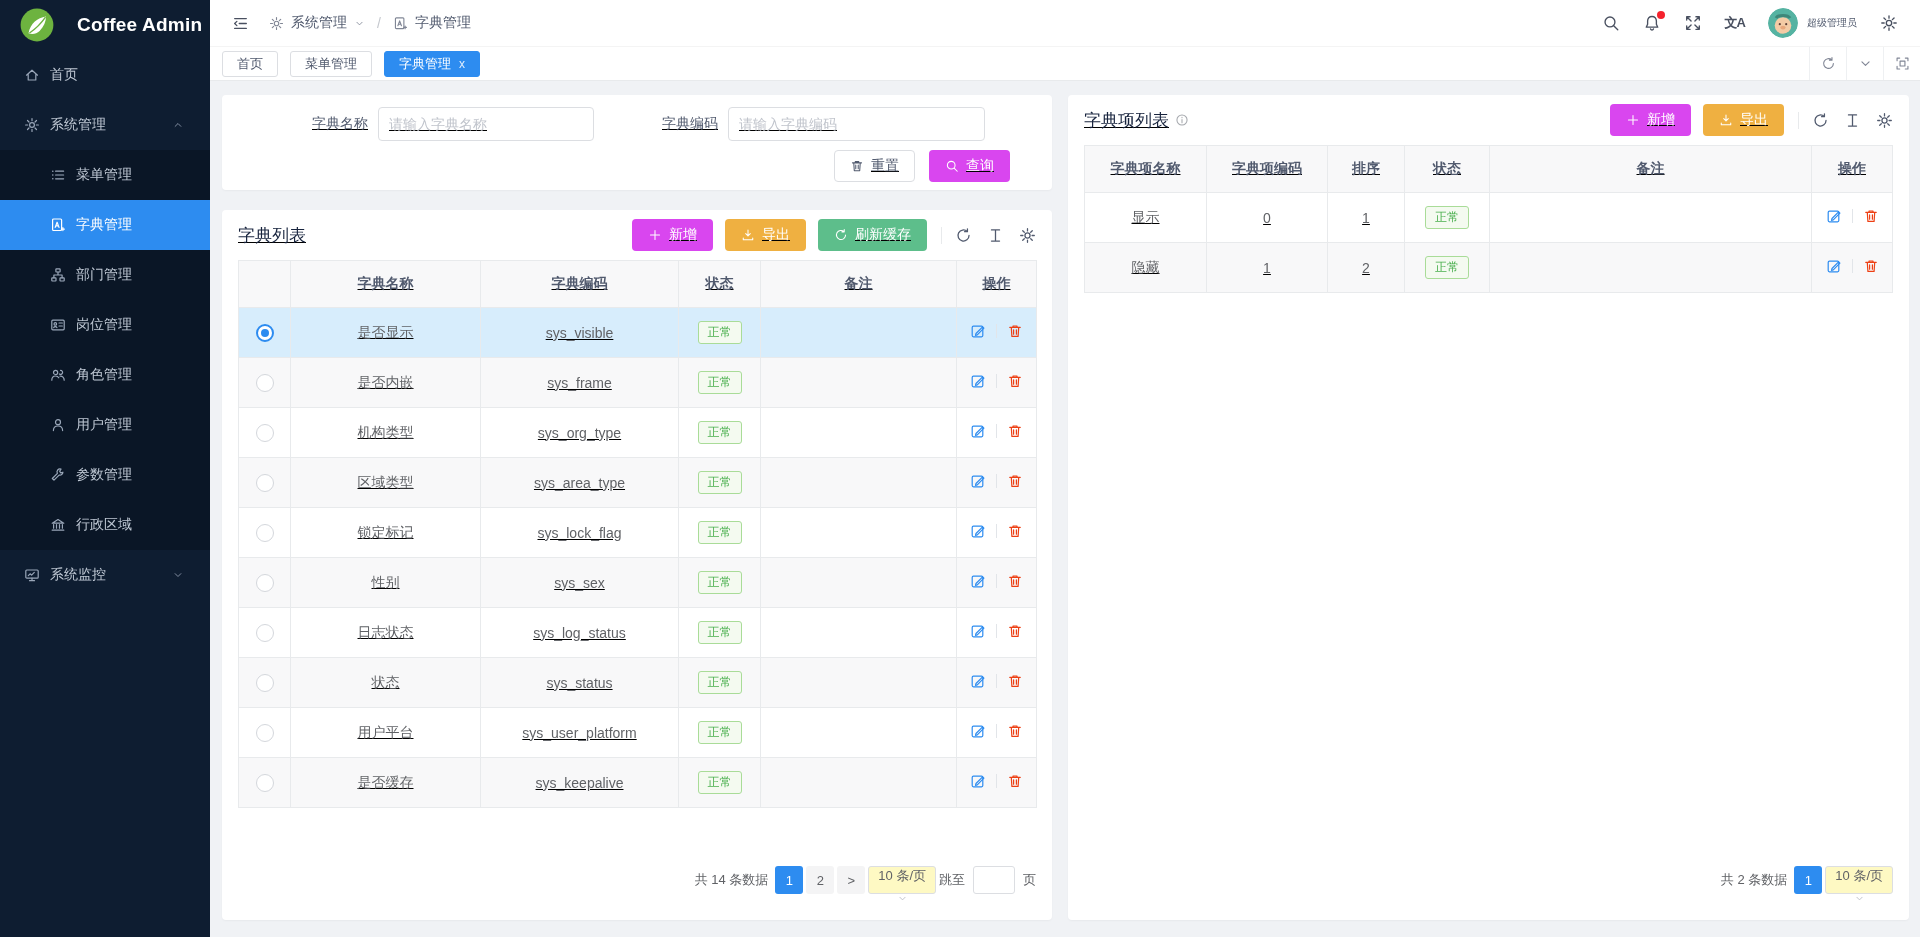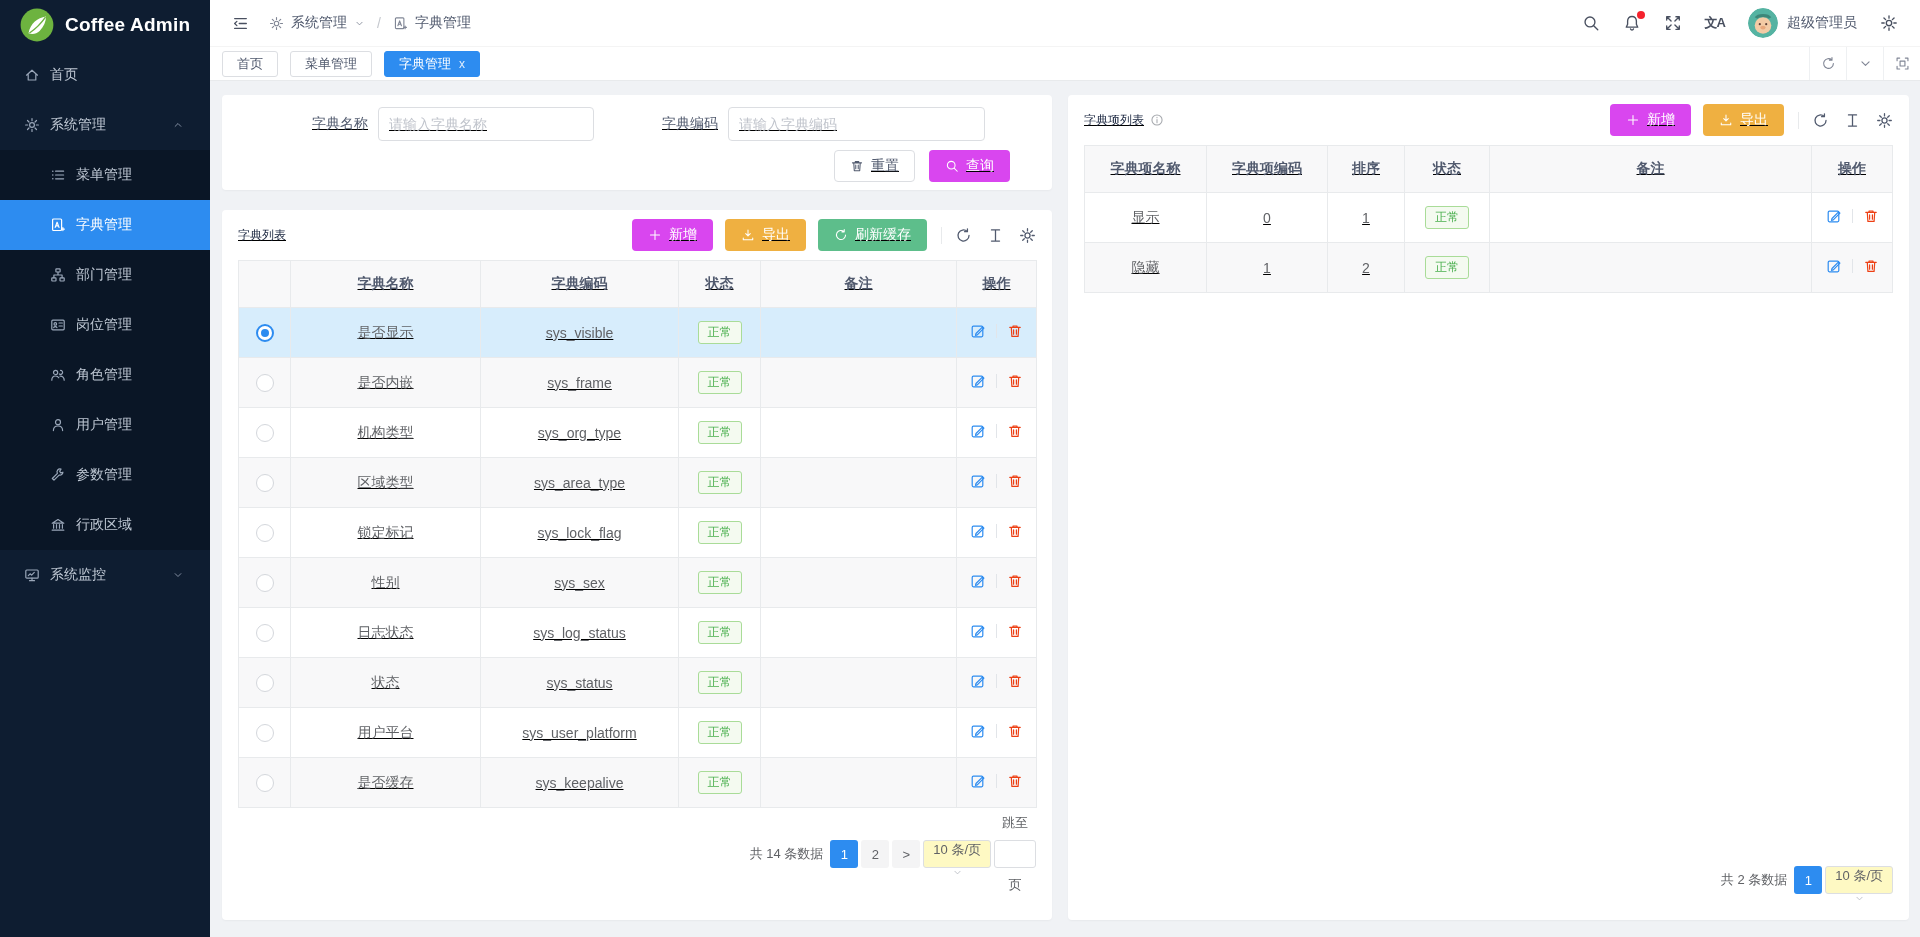--- a/index.html
+++ b/index.html
@@ -6,21 +6,21 @@
   html,body { width:1920px; height:937px; overflow:hidden;
     font-family:"Liberation Sans","DejaVu Sans",sans-serif; background:#f0f2f5; }
 
   .icon { display:inline-flex; align-items:center; justify-content:center; }
   .icon svg { width:1em; height:1em; stroke:currentColor; fill:none;
     stroke-width:1.2; stroke-linecap:round; stroke-linejoin:round; }
 
   
   .sidebar { position:absolute; left:0; top:0; bottom:0; width:210px;
     background:#0e1d31; color:#bfc8d4; z-index:5; }
-  .logo { height:50px; display:flex; align-items:center; gap:11px; padding-left:20px; cursor:pointer; }
+  .logo { height:50px; display:flex; align-items:center; gap:23px; padding-left:20px; cursor:pointer; }
   .logo-mark { width:34px; height:34px; }
   .logo-text { color:#fff; font-weight:bold; font-size:19px; letter-spacing:.2px; }
   .menu-item { height:50px; display:flex; align-items:center; padding:0 16px 0 24px;
     font-size:14px; cursor:pointer; }
   .menu-item .icon { font-size:16px; margin-right:10px; color:#9aa7b9; }
   .menu-item .chev { margin-left:auto; font-size:12px; color:#8d99ab; }
   .submenu { background:#0a1626; }
   .submenu .menu-item { padding-left:50px; }
   .menu-item.active { background:#2d8cf0; color:#fff; }
   .menu-item.active .icon { color:#fff; }
@@ -34,21 +34,21 @@
   .crumb .icon { font-size:15px; color:#808695; }
   .crumb .caret { font-size:11px; color:#808695; }
   .crumb-sep { color:#c5c8ce; margin:0 4px; }
   .top-right { margin-left:auto; display:flex; align-items:center; gap:23px; color:#495060; }
   .top-ico { font-size:18px; cursor:pointer; position:relative; }
   .top-ico .dot { position:absolute; top:-3px; right:-4px; width:8px; height:8px;
     border-radius:50%; background:#f5222d; }
   .translate-ico { font-size:13px; font-weight:bold; letter-spacing:-1px; cursor:pointer; }
   .user-box { display:flex; align-items:center; gap:9px; cursor:pointer; }
   .avatar { width:30px; height:30px; border-radius:50%; overflow:hidden; }
-  .user-name { font-size:14px; color:#515a6e; }
+  .user-name { font-size:10px; color:#515a6e; }
 
   
   .tabbar { position:absolute; left:210px; top:47px; right:0; height:34px; background:#fff;
     border-bottom:1px solid #e8eaec; display:flex; align-items:center; padding-left:12px; }
   .tabs { display:flex; gap:12px; align-items:center; }
   .tab { height:26px; padding:0 14px; border:1px solid #dcdee2; background:#fff; border-radius:3px;
     font-size:13px; color:#515a6e; display:flex; align-items:center; gap:8px; cursor:pointer; }
   .tab.active { background:#2d8cf0; border-color:#2d8cf0; color:#fff; }
   .tab .close { font-size:12px; opacity:.85; }
   .tab-tools { margin-left:auto; display:flex; height:100%; }
@@ -77,21 +77,21 @@
     gap:7px; padding:0 15px; border:1px solid transparent; cursor:pointer; background:#fff; }
   .btn .icon { font-size:14px; }
   .btn-ghost { border-color:#dcdee2; color:#515a6e; }
   .btn-blue { background:#d946ef; color:#fff; }
   .btn-yellow { background:#efb041; color:#fff; }
   .btn-green { background:#5dbe8b; color:#fff; }
 
   
   .dict-card { flex:1; position:relative; }
   .card-head { height:50px; display:flex; align-items:center; padding:0 16px; }
-  .card-title { font-size:12px; color:#17233d; display:flex; align-items:center; gap:6px; }
+  .card-title { font-size:17px; color:#17233d; display:flex; align-items:center; gap:6px; }
   .card-title .icon { font-size:14px; color:#a5a8ad; }
   .head-right { margin-left:auto; display:flex; align-items:center; gap:12px; }
   .tool-icons { display:flex; align-items:center; gap:15px; color:#515a6e; font-size:17px;
     padding-left:13px; border-left:1px solid #e8eaec; margin-left:2px; }
   .tool-icons .icon { cursor:pointer; }
 
   table { border-collapse:collapse; table-layout:fixed; width:calc(100% - 32px); margin:0 16px; }
   th { height:47px; background:#f8f8f9; font-size:14px; color:#515a6e; font-weight:bold;
     border:1px solid #e8eaec; }
   td { height:50px; font-size:14px; color:#606266; text-align:center; border:1px solid #e8eaec;
@@ -114,21 +114,21 @@
     font-size:13px; color:#606266; }
   .pg-total { margin-right:4px; }
   .pg-btn { min-width:28px; height:28px; padding:0 6px; border-radius:3px; background:#f4f4f5;
     color:#606266; display:flex; align-items:center; justify-content:center; cursor:pointer; }
   .pg-btn.active { background:#2d8cf0; color:#fff; }
   .pg-select { height:28px; border:1px solid #dcdee2; border-radius:3px; background:#fef9c3;
     display:flex; align-items:center; gap:8px; padding:0 9px; cursor:pointer; color:#606266;flex-direction:column; }
   .pg-select .caret { font-size:11px; color:#b6bac1; }
   .pg-jump input { width:42px; height:28px; border:1px solid #dcdee2; border-radius:3px;
     text-align:center; font-size:13px; outline:none; }
-  .pg-jump { display:flex; align-items:center; gap:8px;flex-direction:column; }
+  .pg-jump { display:flex; align-items:center; gap:8px; }
 </style>
 </head>
 <body>
 
 <aside class="sidebar">
   <div class="logo">
     <span class="logo-mark">
       <svg viewBox="0 0 34 34" width="34" height="34">
         <circle cx="17" cy="17" r="16.4" fill="#6db33f" stroke="none"></circle>
         <path d="M26 8.6c-8.6 1.2-15.3 6.6-17.5 16.6 3.4 1.3 8 .9 11.1-2.2 4.3-4.3 6.4-9.6 6.4-14.4z" fill="#fff" stroke="none"></path>

